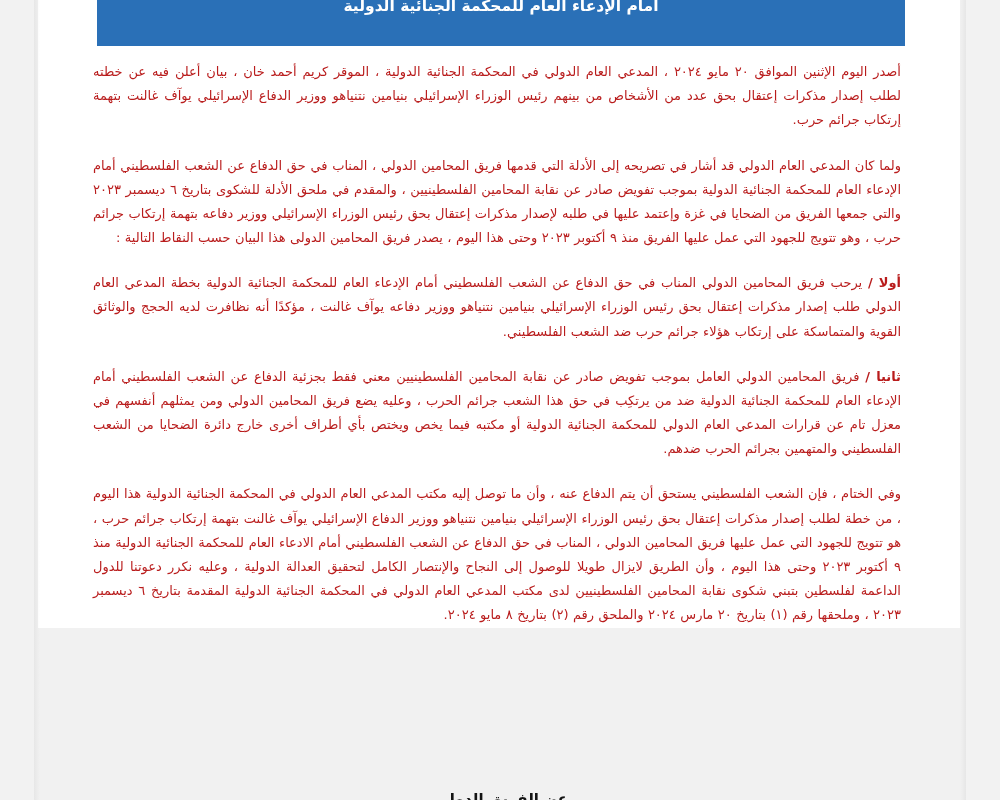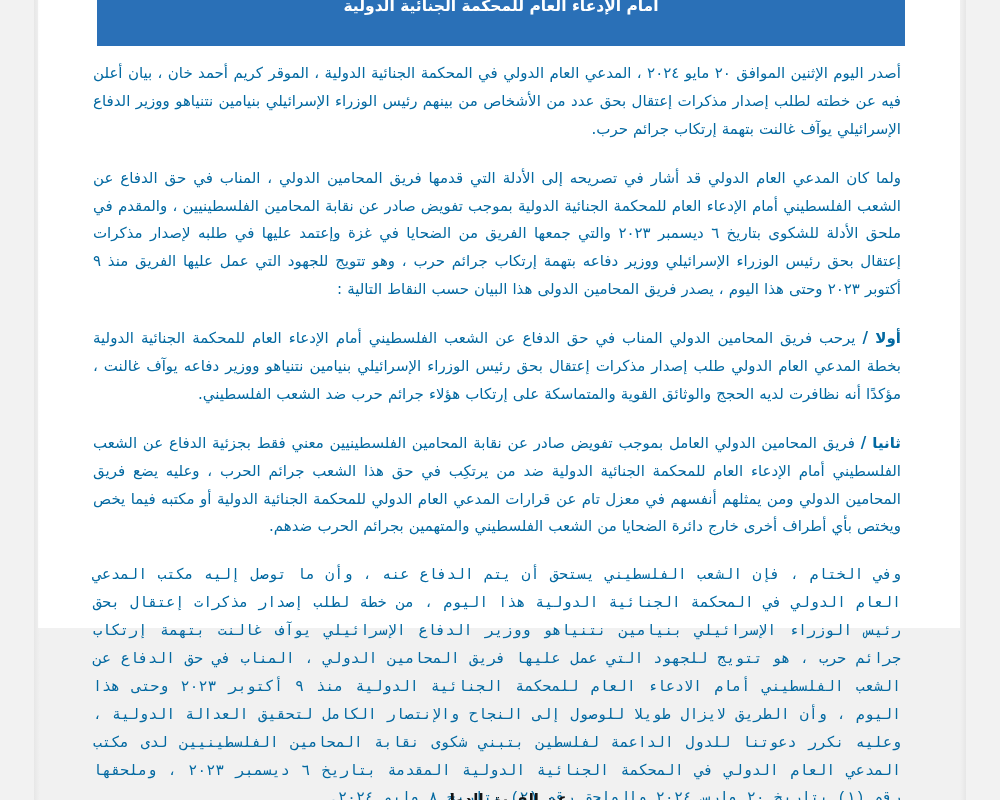--- a/index.html
+++ b/index.html
@@ -87,30 +87,30 @@
     position: absolute;
     top: 60px;
     right: 59px;
     left: 59px;
     width: 808px;
     box-sizing: border-box;
   }
 
   p.para {
     margin: 0 0 21px 0;
-    color: #0369a1;
-    font-size: 15px;
+    color: #b91c1c;
+    font-size: 13px;
     line-height: 1.86;
     text-align: justify;
     text-align-last: right;
     direction: rtl;
     word-spacing: 0.3px;
   }
 
-  p.para:last-of-type { margin-bottom: 0; font-family: Liberation Mono, monospace; }
+  p.para:last-of-type { margin-bottom: 0; }
 
   .lead {
     font-weight: bold;
     margin-top: 6px;
   }
 
   
   .bottom-clip {
     position: absolute;
     left: 59px;

